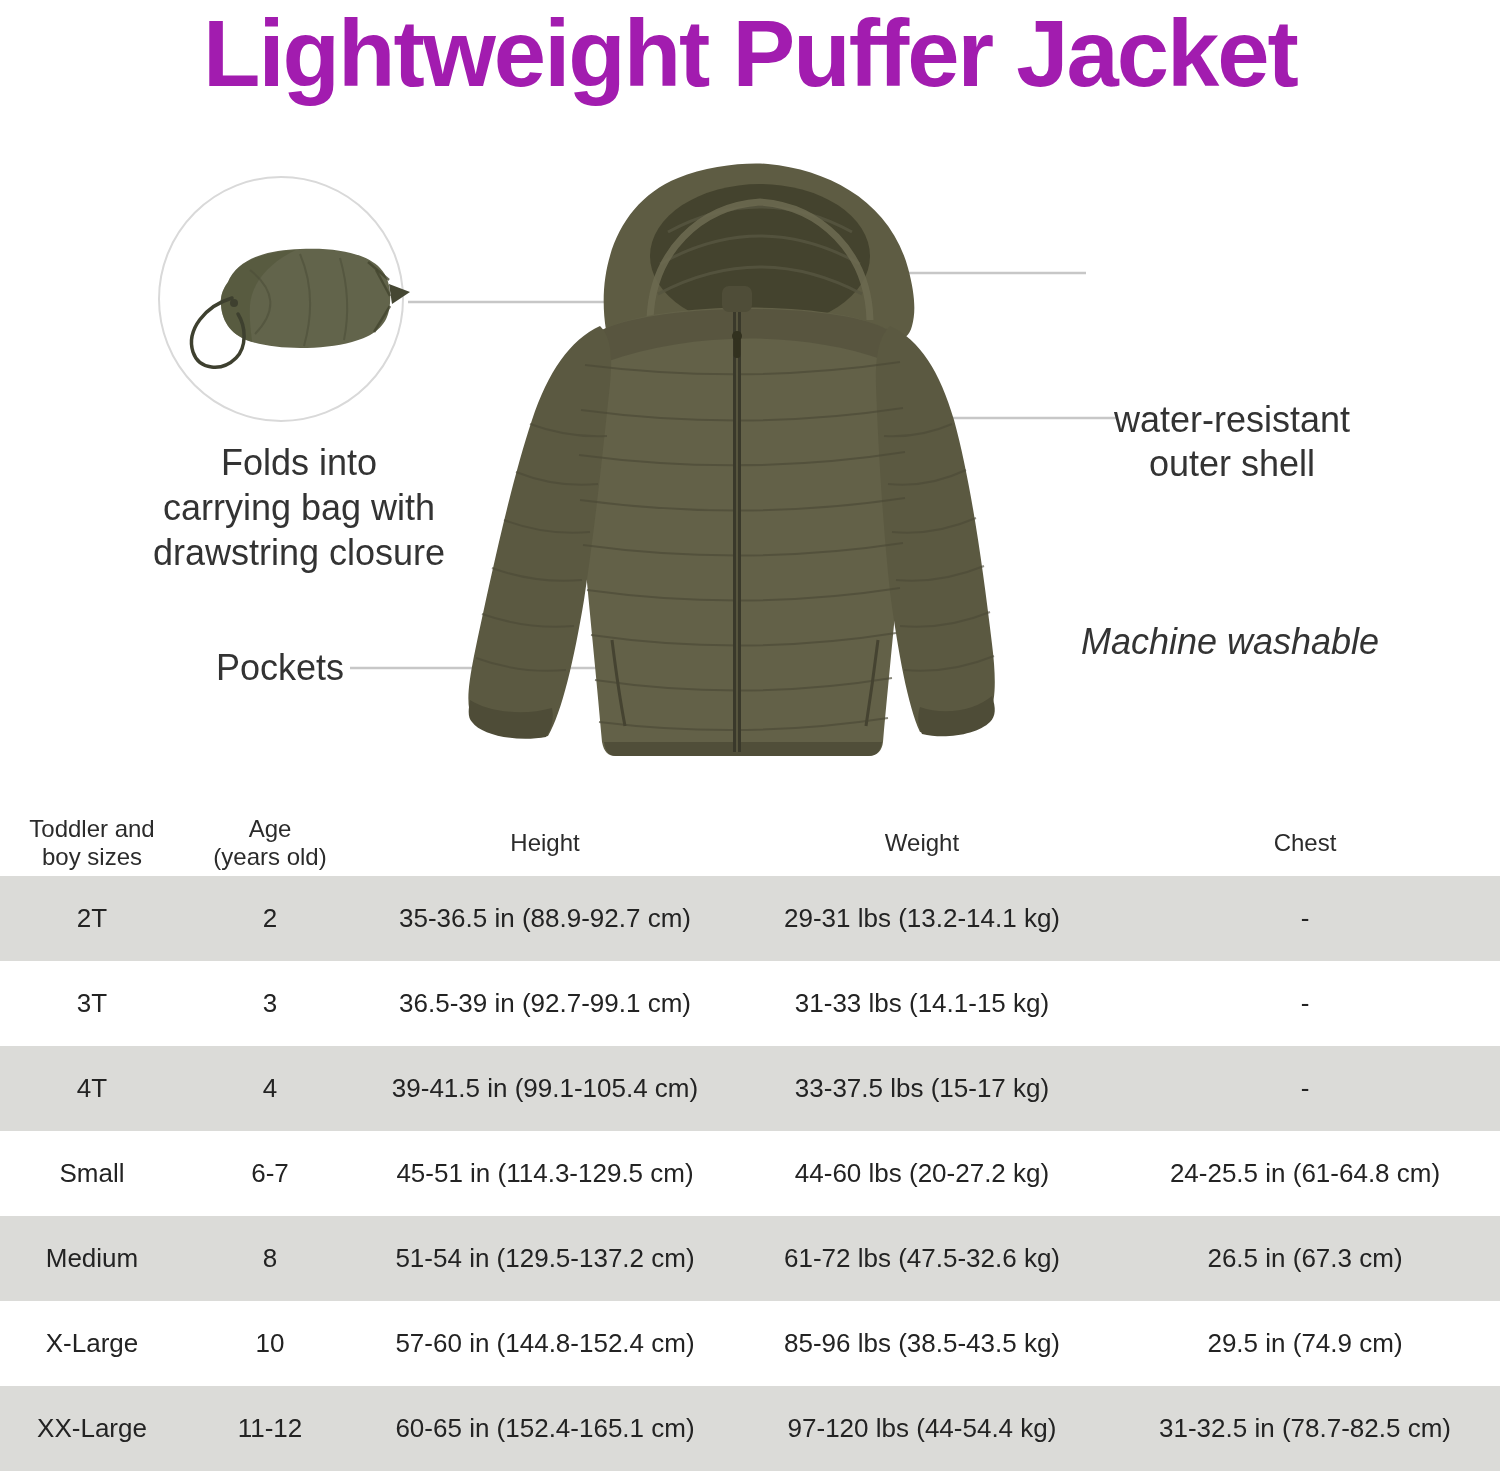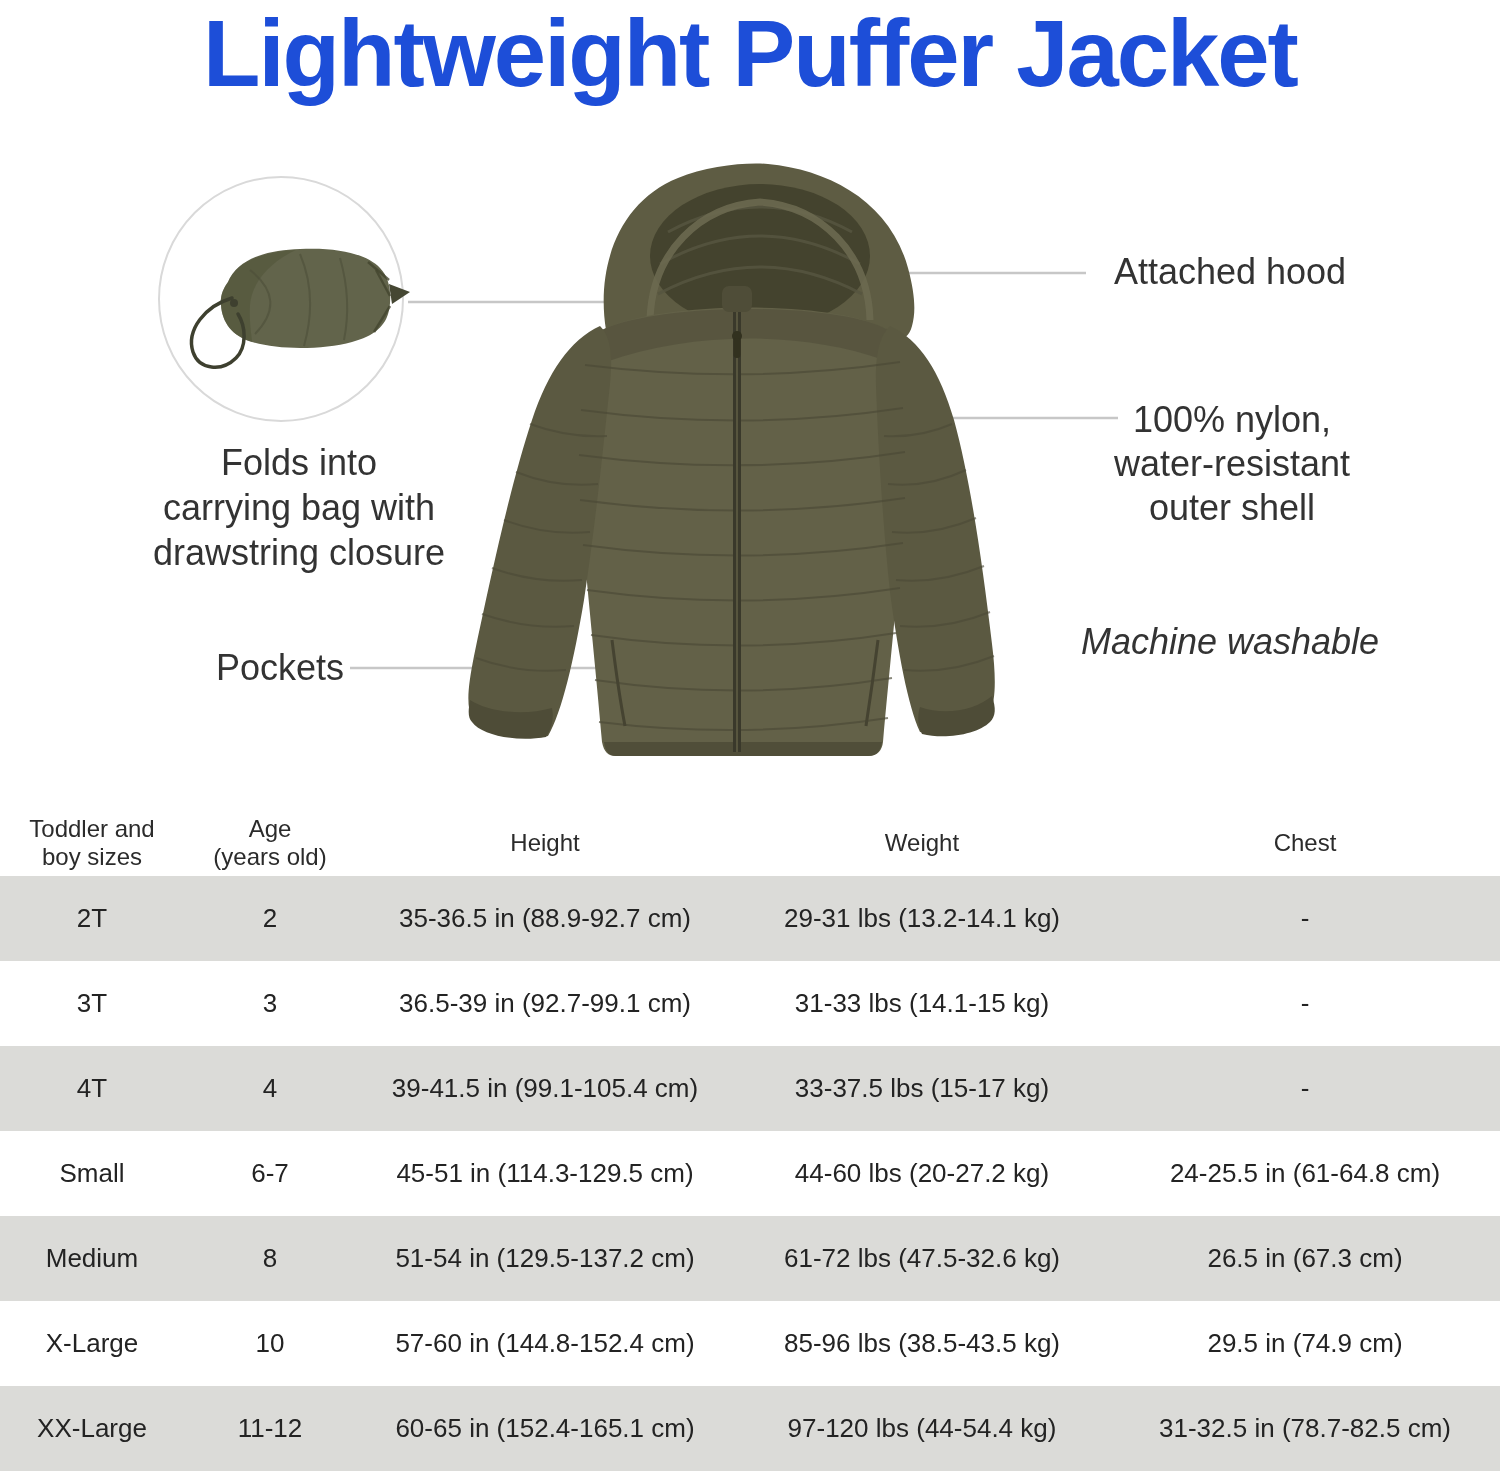--- a/index.html
+++ b/index.html
@@ -3,21 +3,21 @@
 <meta charset="utf-8">
 <style>
   html,body{margin:0;padding:0;background:#ffffff;}
   .page{
     position:relative;width:1500px;height:1471px;background:#ffffff;overflow:hidden;
     font-family:"Liberation Sans", sans-serif;color:#333333;
   }
   .title{
     position:absolute;top:0;left:0;width:1500px;height:112px;
     margin:0;text-align:center;font-size:94px;line-height:108px;font-weight:bold;
-    letter-spacing:-2px;color:#1d4ed8;
+    letter-spacing:-2px;color:#a21caf;
   }
   .art{position:absolute;top:0;left:0;width:1500px;height:1471px;}
   .callout{position:absolute;text-align:center;font-size:36px;color:#333333;}
   .callout .line{line-height:45px;}
   .callout-folds{left:99px;top:440px;width:400px;}
   .callout-pockets{left:130px;top:648px;width:300px;line-height:40px;}
   .callout-hood{left:1030px;top:252px;width:400px;line-height:40px;}
   .callout-nylon{left:1032px;top:398px;width:400px;}
   .callout-nylon .line{line-height:44px;}
   .callout-machine{left:1030px;top:622px;width:400px;line-height:40px;font-style:italic;}
@@ -135,24 +135,22 @@
   </svg>
 
   <div class="callout callout-folds">
     <div class="line">Folds into</div>
     <div class="line">carrying bag with</div>
     <div class="line">drawstring closure</div>
   </div>
 
   <div class="callout callout-pockets">Pockets</div>
 
-  <div class="callout callout-hood">Attached hood</div>
 
   <div class="callout callout-nylon">
-    <div class="line">100% nylon,</div>
     <div class="line">water-resistant</div>
     <div class="line">outer shell</div>
   </div>
 
   <div class="callout callout-machine">Machine washable</div>
 
   <table class="size-table">
     <colgroup>
       <col style="width:184px">
         <col style="width:172px">

